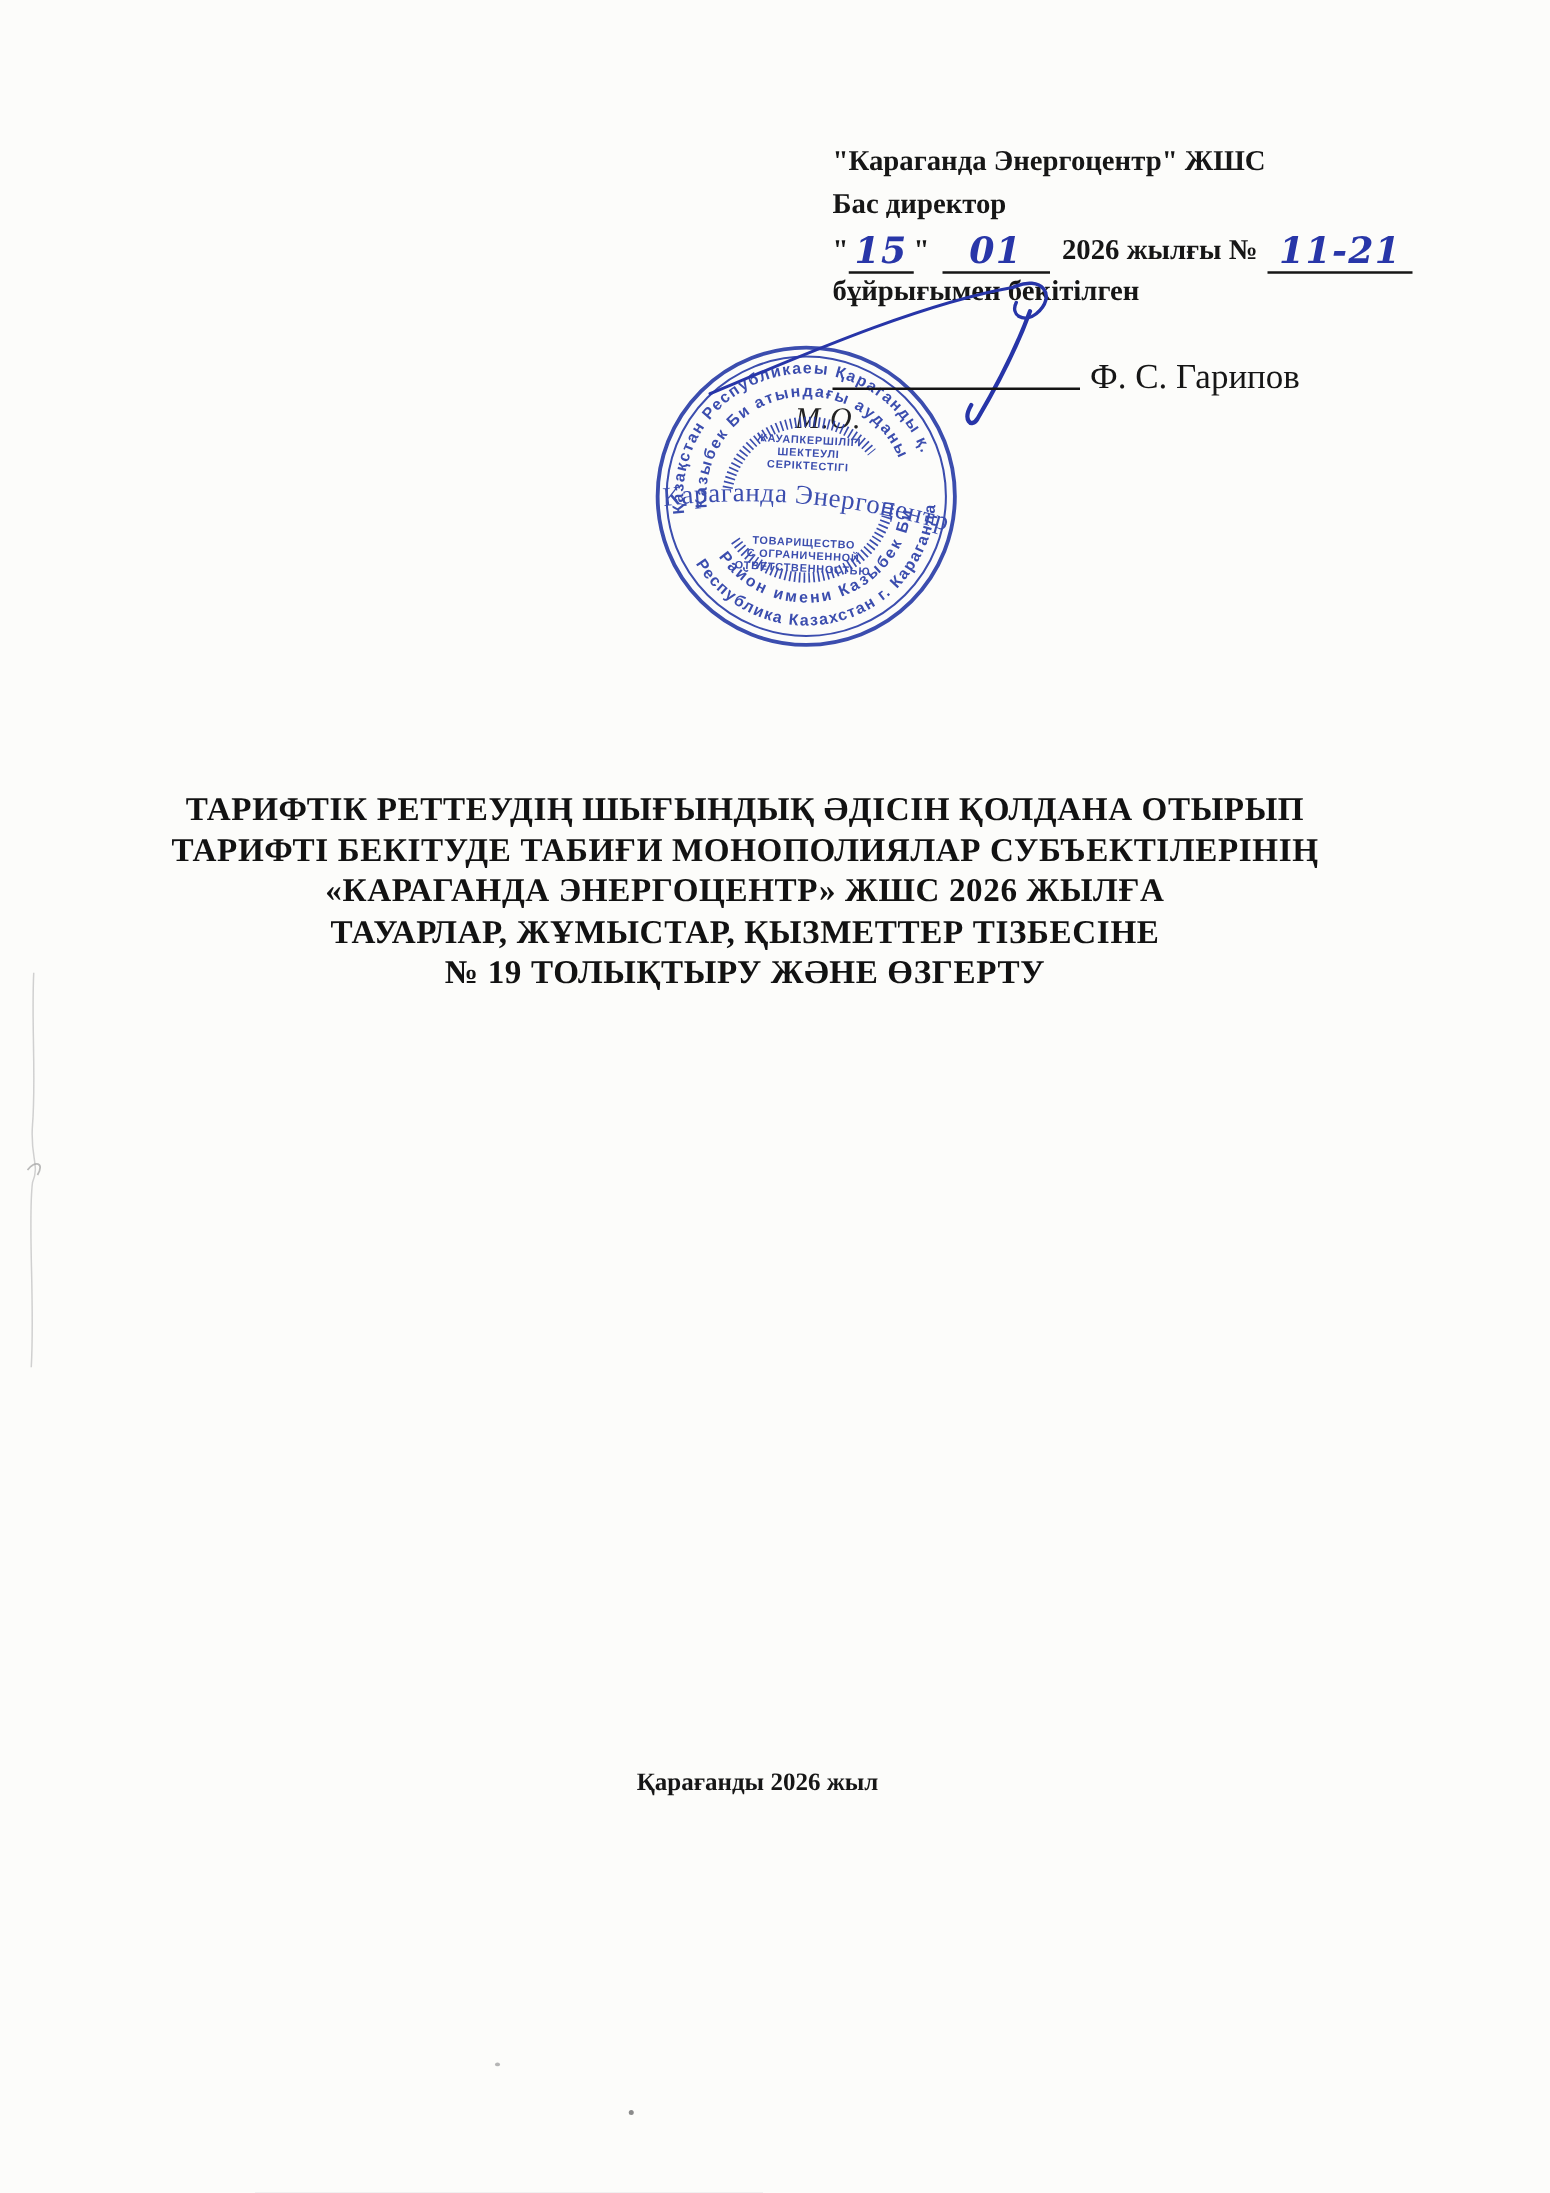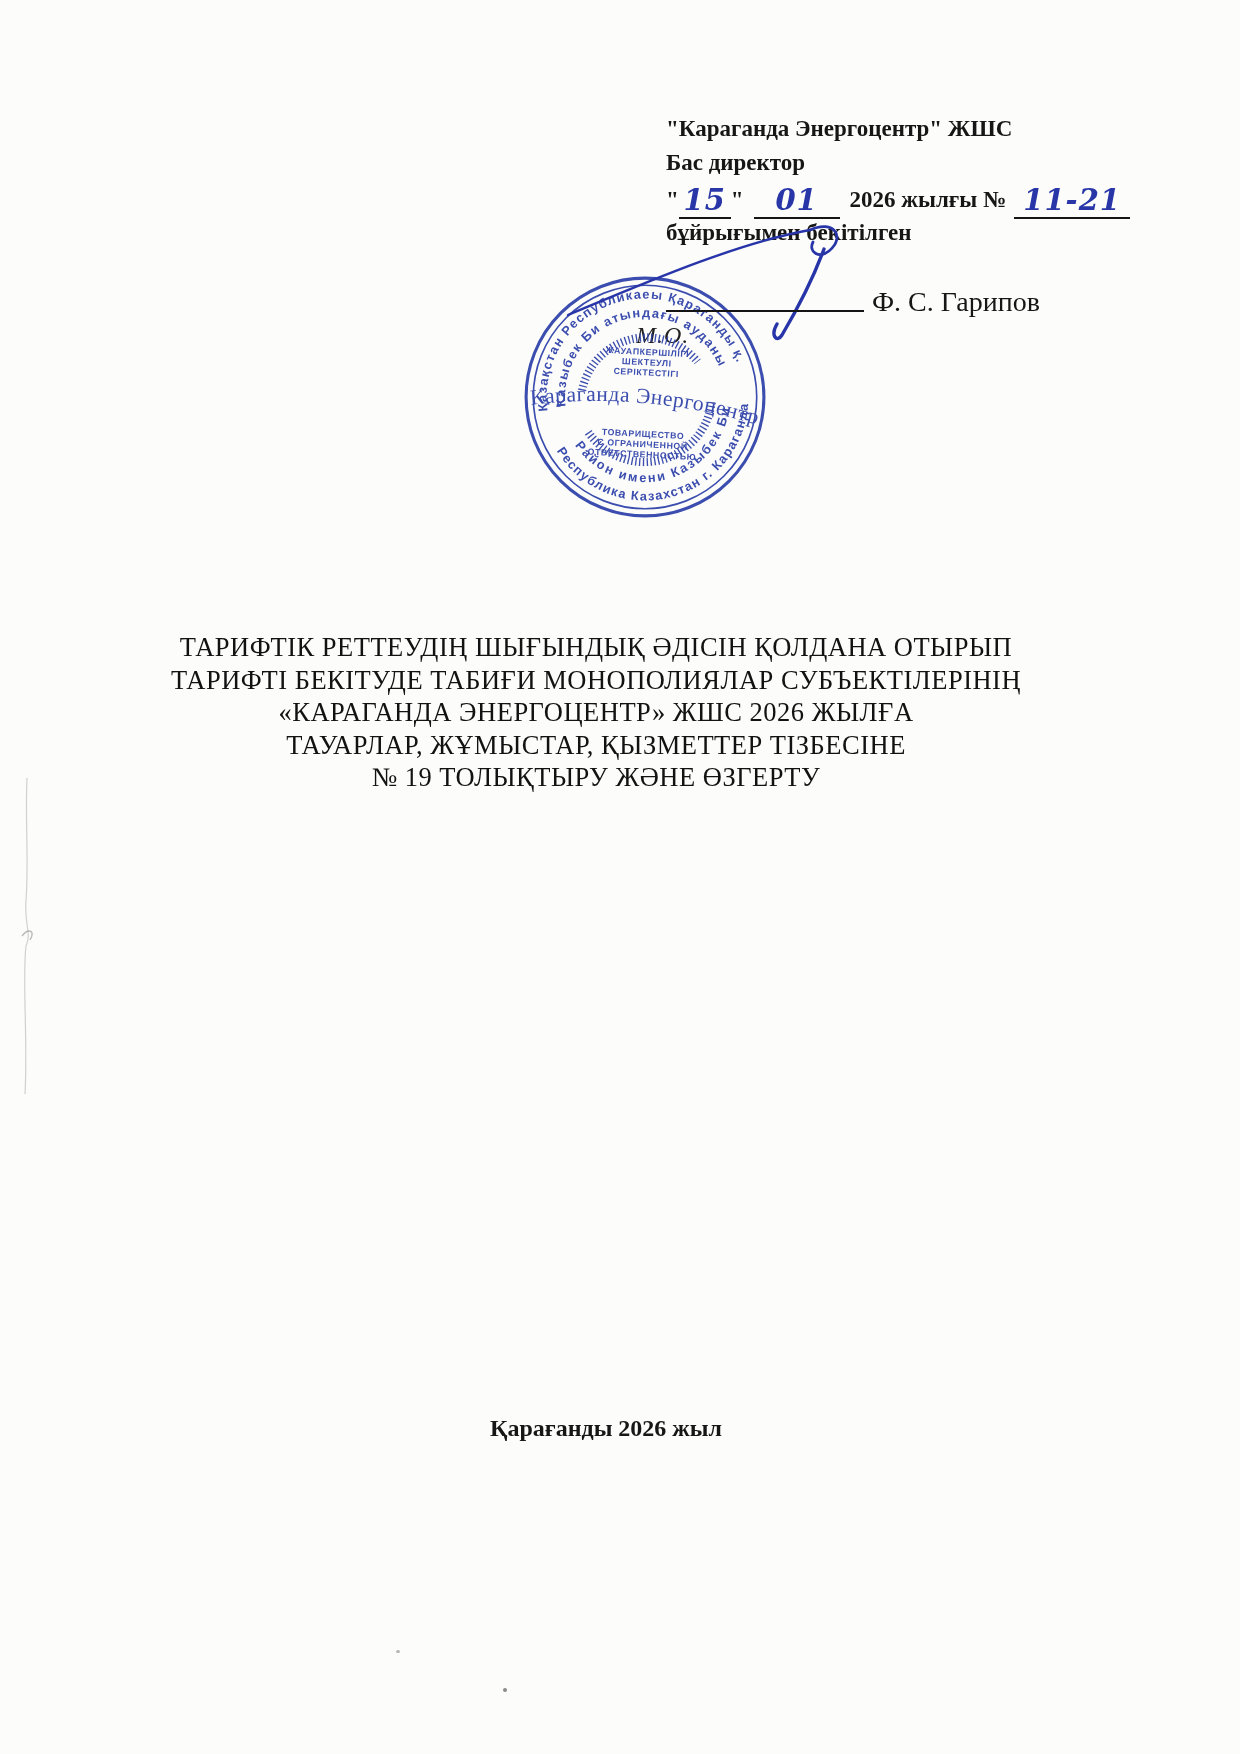--- a/index.html
+++ b/index.html
@@ -45,28 +45,28 @@
     font-size:24px;font-style:italic;color:#222;
     letter-spacing:1px;
   }
   
   .stamp{position:absolute;left:522px;top:274px;width:246px;height:246px;opacity:.92;}
   .stamp text, .stamp textPath{fill:#2b3fa8;}
   .flourish{position:absolute;left:540px;top:205px;width:340px;height:160px;}
   
   .title{
     position:absolute;left:0;top:631px;width:1192px;
-    text-align:center;font-weight:normal;font-size:26.5px;line-height:32.5px;
+    text-align:center;font-weight:bold;font-size:26.5px;line-height:32.5px;
     color:#121212;
   }
   .title div{letter-spacing:.5px;}
   
   .footer{
     position:absolute;left:0;top:1415px;width:1212px;
-    text-align:center;font-size:24px;font-weight:bold;
+    text-align:center;font-size:20px;font-weight:bold;
   }
   
   .thread{position:absolute;left:14px;top:778px;width:34px;height:316px;}
   .speck1{position:absolute;left:396px;top:1650px;width:4px;height:3px;background:#b5b5b5;border-radius:50%;}
   .speck2{position:absolute;left:503px;top:1688px;width:4px;height:4px;background:#8b8b8b;border-radius:50%;}
 </style>
 </head>
 <body>
 
 <div class="page">

